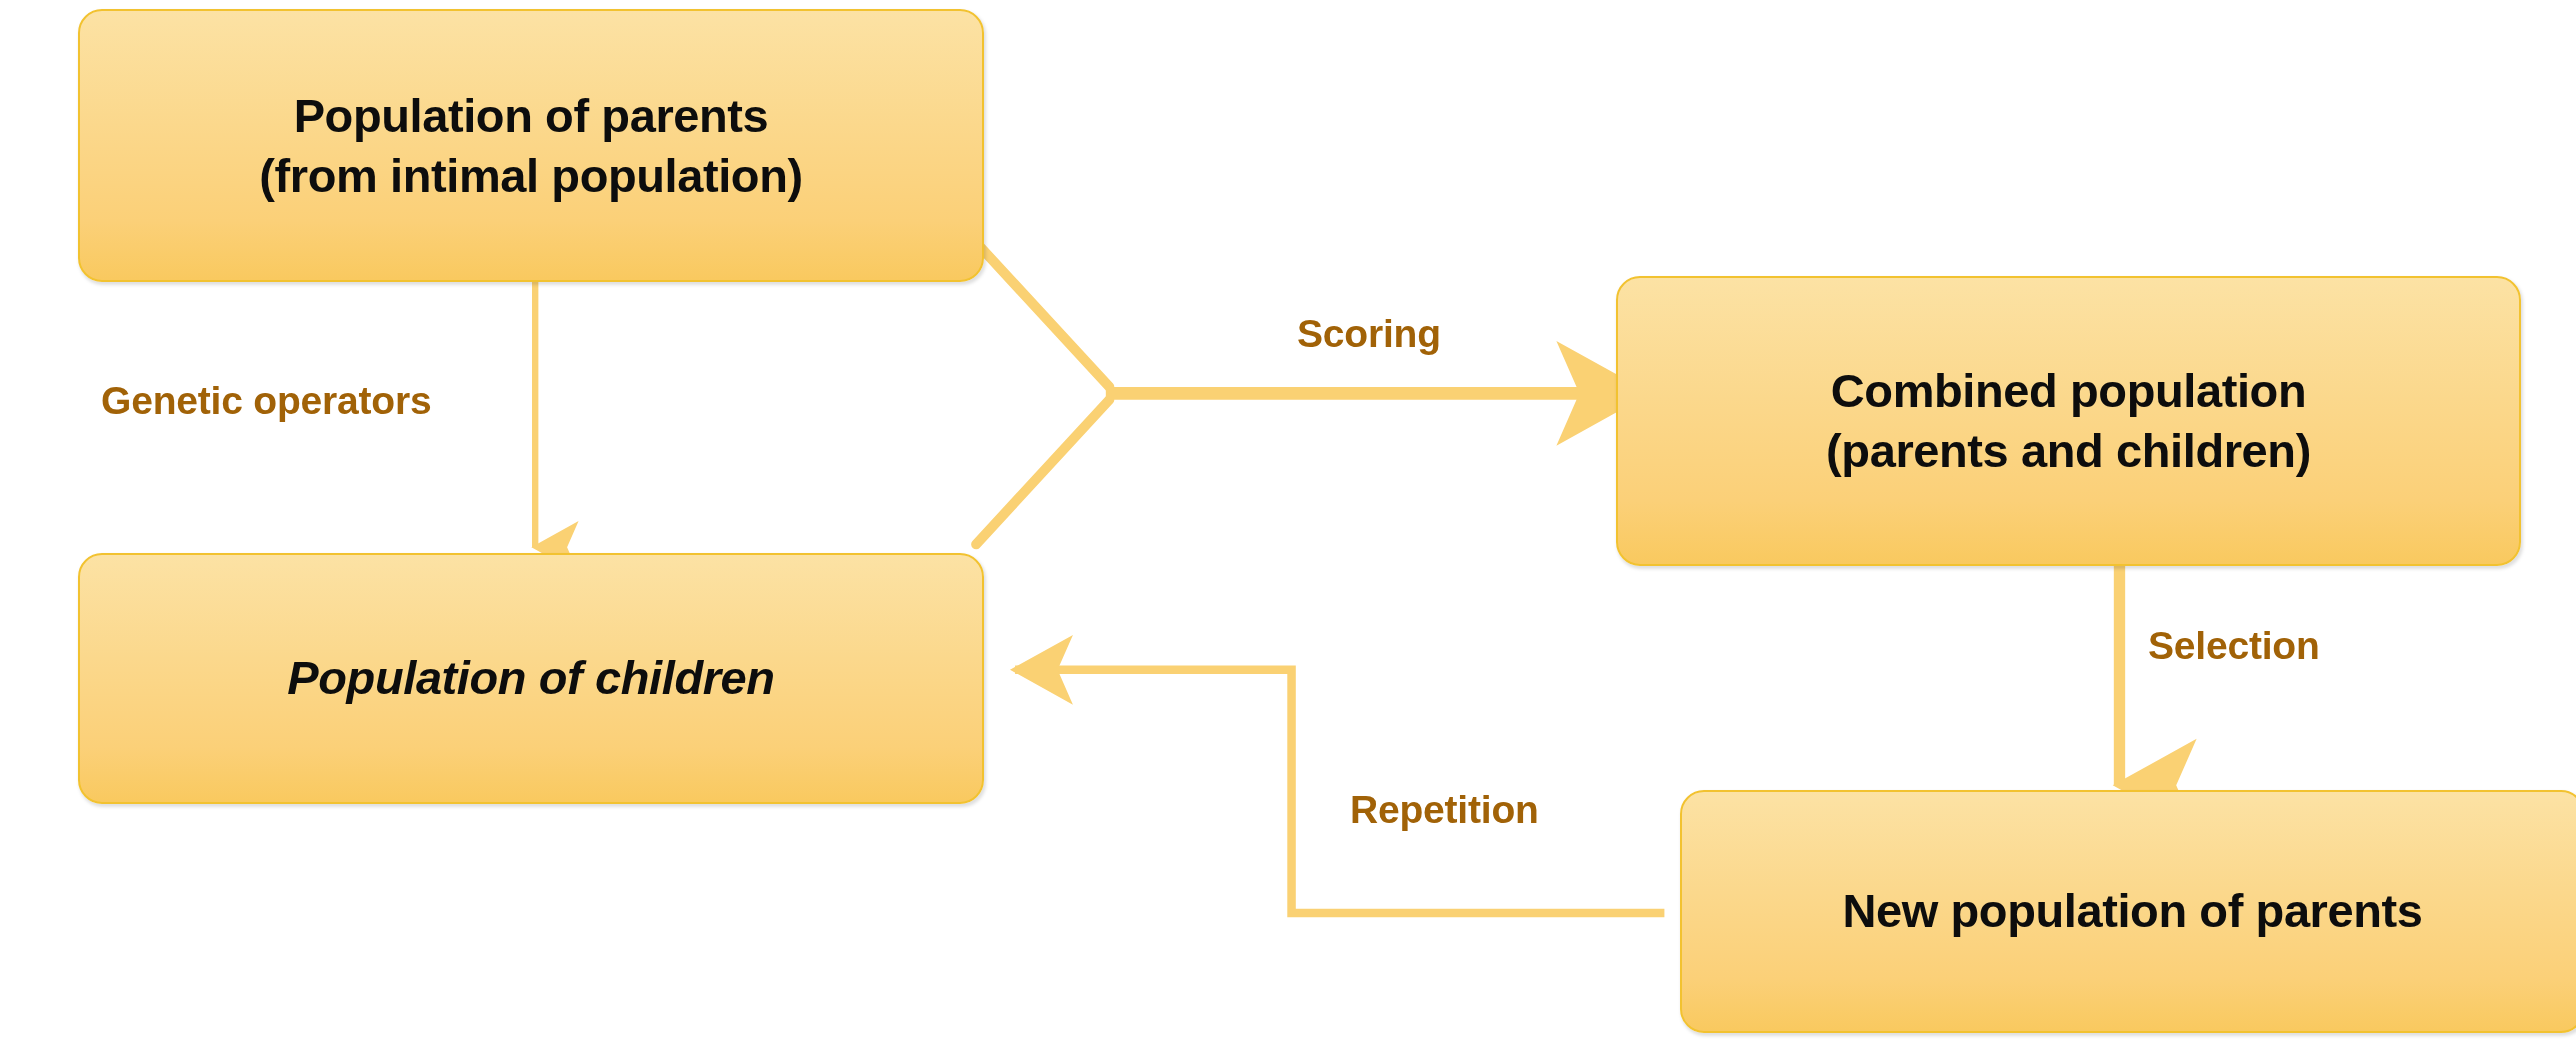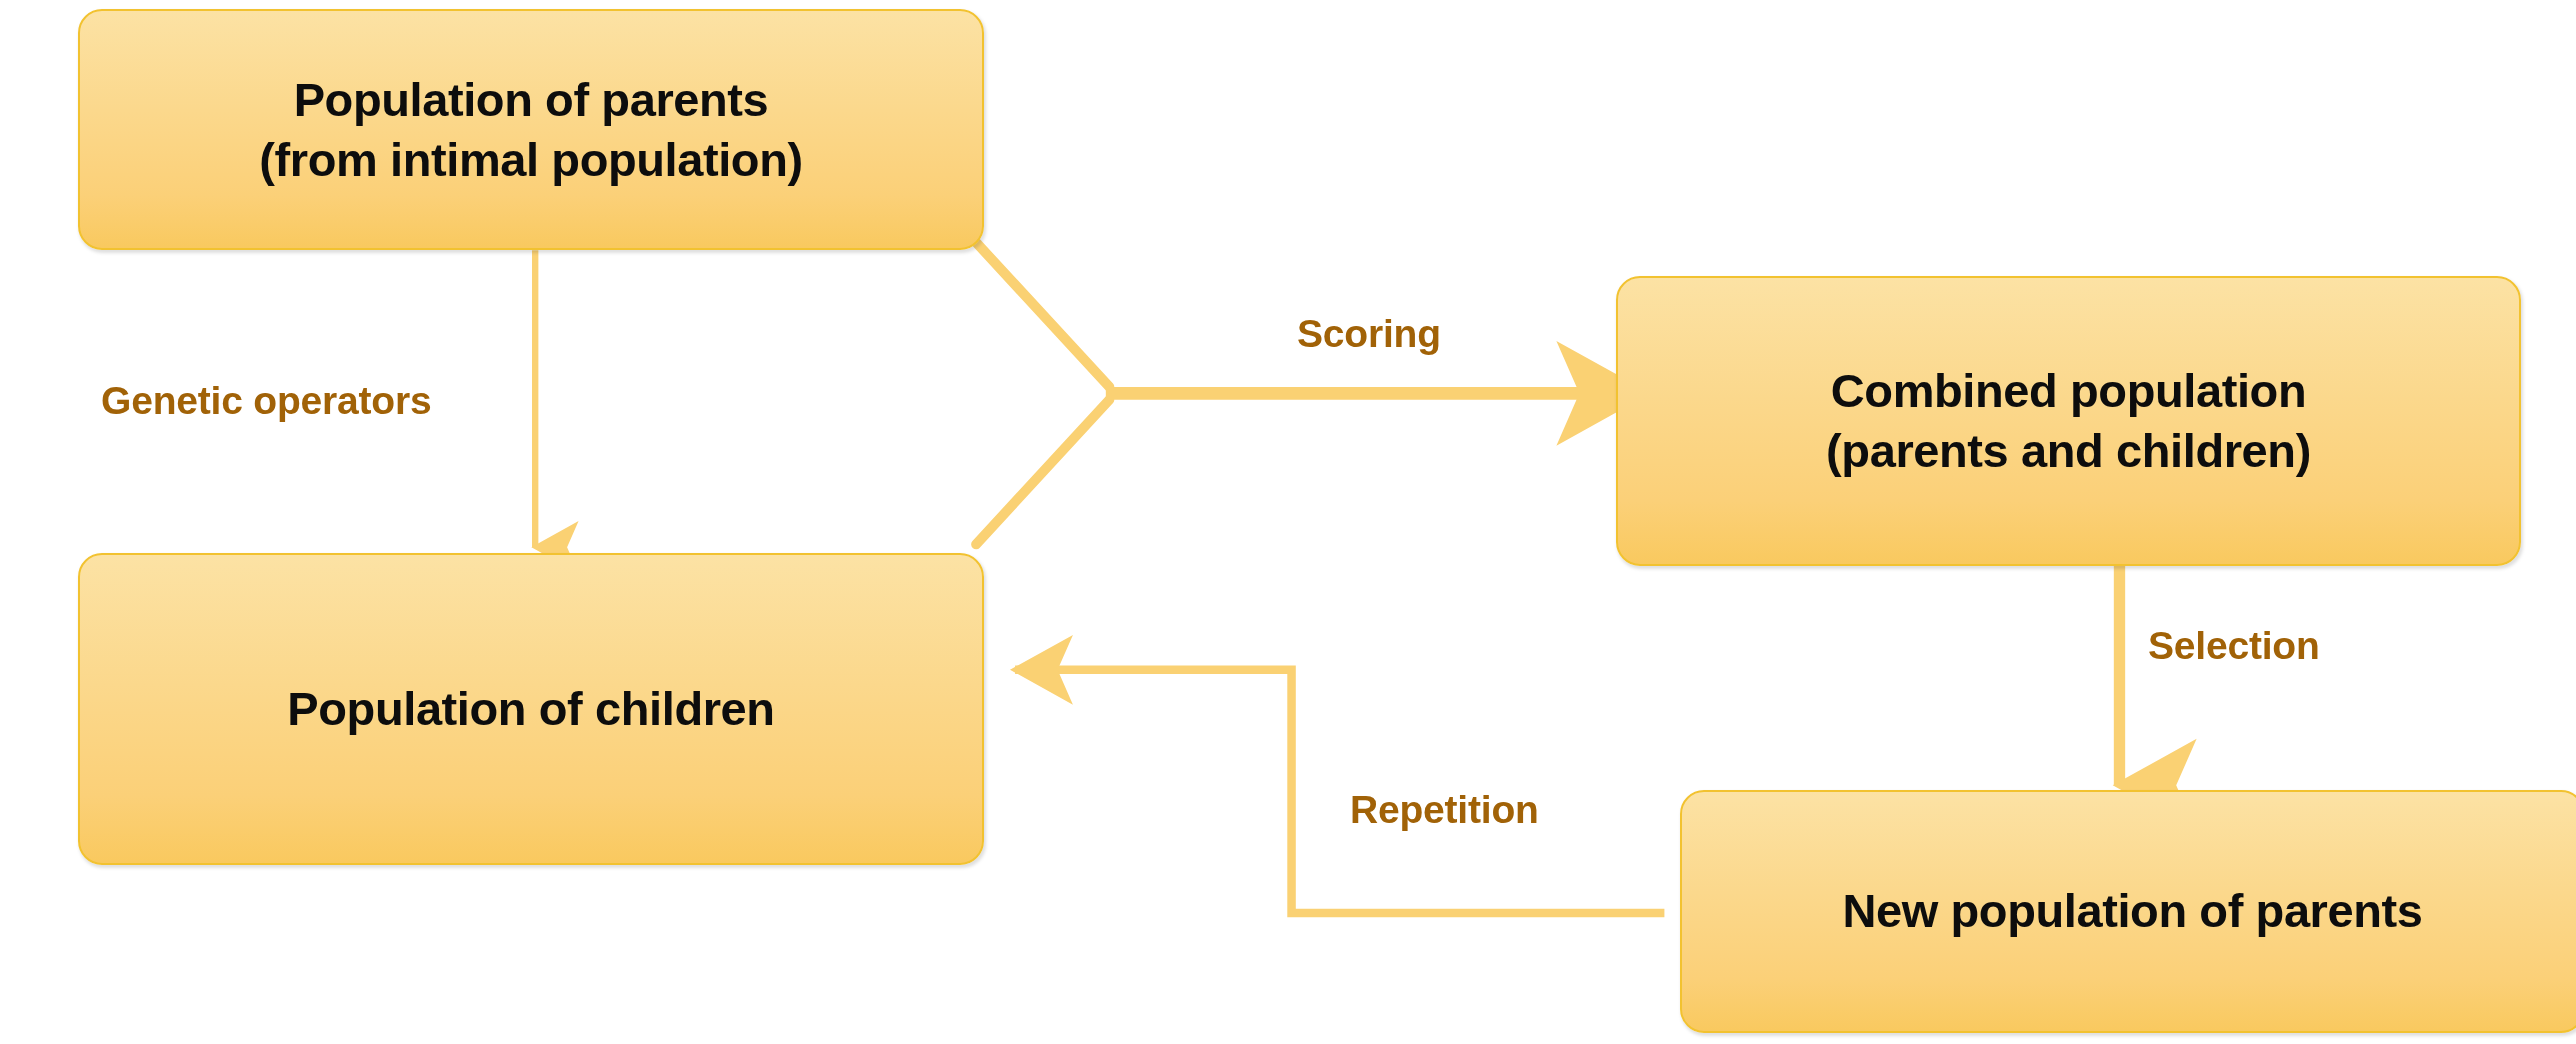--- a/index.html
+++ b/index.html
@@ -89,31 +89,31 @@
 
     <g>
       <line x1="2990" y1="726" x2="2990" y2="1108" stroke="#FAD173" stroke-width="16" marker-end="url(#ah-down)"></line>
     </g>
 
     <g>
       <path d="M2348,1288 L1822,1288 L1822,945 L1432,945" stroke="#FAD173" stroke-width="12" fill="none" stroke-linecap="butt" stroke-linejoin="miter" marker-end="url(#ah-left)"></path>
     </g>
   </svg>
 
-  <div class="node-box" style="left:78px; top:9.2px; width:906px; height:241px;">
+  <div class="node-box" style="left:78px; top:9.2px; width:906px; height:273px;">
     <div class="node-label">Population of parents
 (from intimal population)</div>
   </div>
 
   <div class="node-box" style="left:1616px; top:276px; width:905px; height:290px;">
     <div class="node-label">Combined population
 (parents and children)</div>
   </div>
 
-  <div class="node-box" style="left:78px; top:553px; width:906px; height:312px;">
+  <div class="node-box" style="left:78px; top:553px; width:906px; height:251px;font-style:italic;">
     <div class="node-label">Population of children</div>
   </div>
 
   <div class="node-box" style="left:1664px; top:790px; width:905px; height:243px;margin-left:16px;">
     <div class="node-label">New population of parents</div>
   </div>
 
   <div class="edge-label" style="left:53px; top:379px;margin-left:48px;">Genetic operators</div>
 
   <div class="edge-label" style="left:1297px; top:312px;">Scoring</div>

